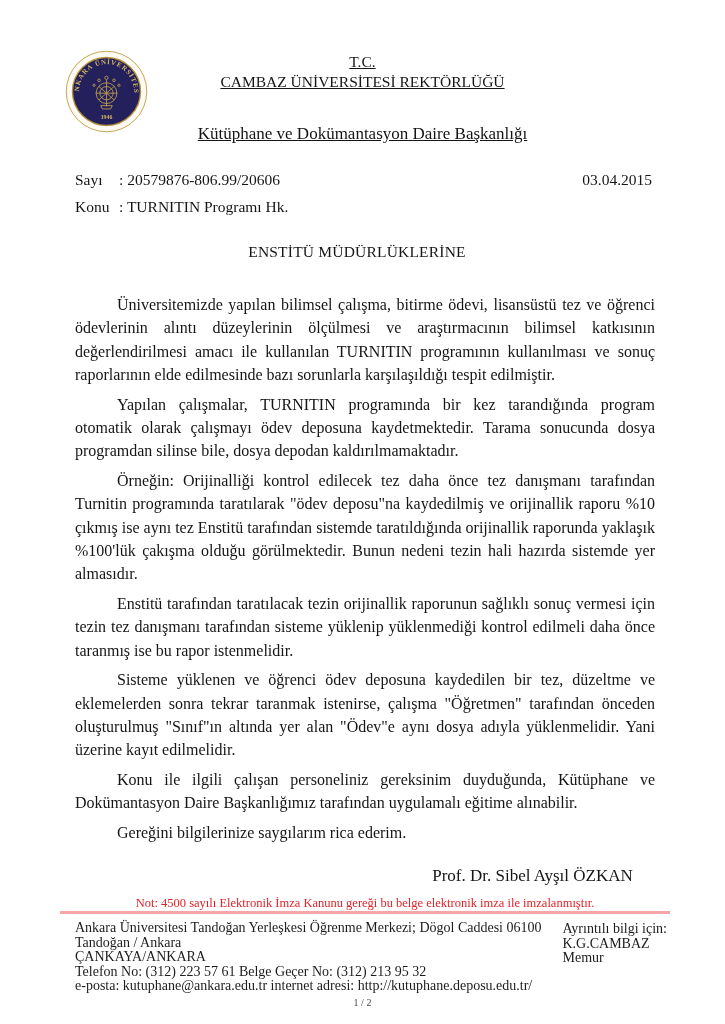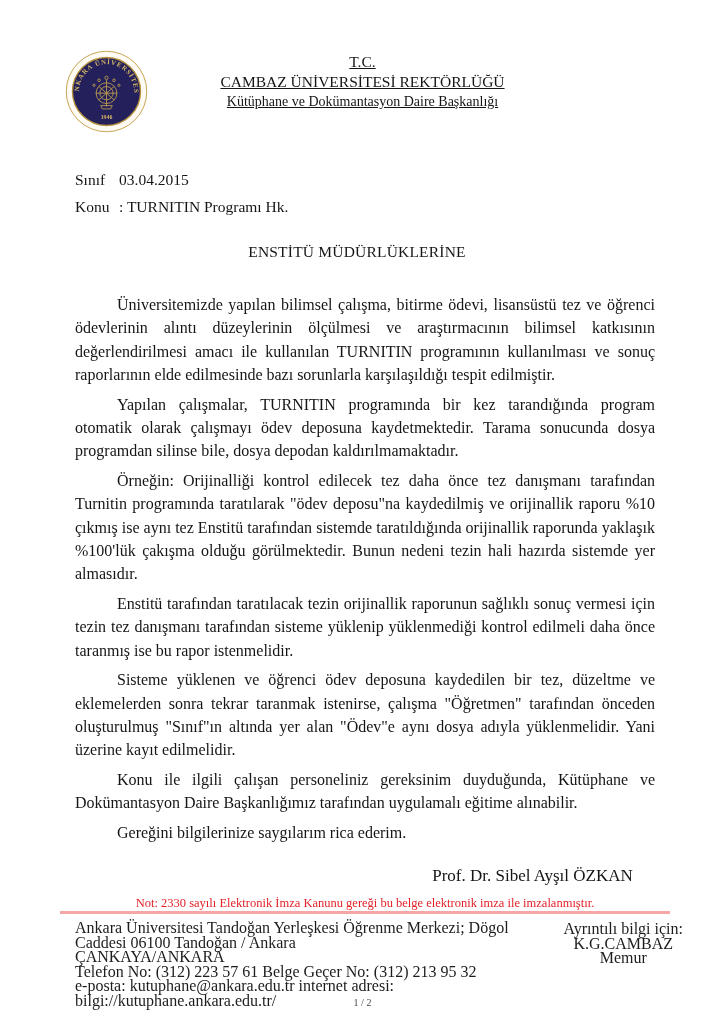--- a/index.html
+++ b/index.html
@@ -17,21 +17,21 @@
   .seal { position:absolute; left:65px; top:50px; width:83px; height:83px; }
   .seal svg { width:100%; height:100%; display:block; }
 
   
   .letterhead {
     position:absolute; top:52px; left:60px; right:60px;
     text-align:center; line-height:20px; font-size:15.5px;text-decoration:underline;
   }
   .letterhead .tc { font-size:15.5px; }
   .letterhead .inst { font-size:15.5px; }
-  .letterhead .dept { font-size:14px; }
+  .letterhead .dept { font-size:17px;margin-top:32px; }
 
   
   .meta { position:absolute; top:171px; left:75px; right:73px; font-size:15.5px; }
   .meta-row { display:flex; margin-bottom:9px; }
   .meta-label { width:44px; flex:0 0 auto; }
   .meta-value { flex:1 1 auto; }
   .meta-date { flex:0 0 auto; }
 
   
   .recipient {
@@ -57,26 +57,26 @@
     position:absolute; top:896px; left:60px; right:55px;
     text-align:center; font-size:12.5px; color:#e32228;
   }
   .pink-rule {
     position:absolute; top:911px; left:60px; right:55px;
     height:3px; background:#f6a6a6;
   }
 
   
   .footer {
-    position:absolute; top:921px; left:75px; right:42px;
+    position:absolute; top:921px; left:75px; right:58px;
     display:flex; justify-content:space-between;
-    font-size:16px; line-height:14.6px; color:#1c1c1c;
+    font-size:14px; line-height:14.6px; color:#1c1c1c;
   }
   .footer-left { width:482px; flex:0 0 auto; }
-  .footer-right { flex:0 0 auto; text-align:center; padding-top:1px; }
+  .footer-right { flex:0 0 auto; padding-top:1px; }
 
   .page-number {
     position:absolute; top:997px; left:0; right:0;
     text-align:center; font-size:10px; color:#4a4a4a;
   }
 </style>
 </head>
 <body>
 
 <div class="page">
@@ -111,21 +111,22 @@
   </div>
 
   <div class="letterhead">
     <div class="tc">T.C.</div>
     <div class="inst">CAMBAZ ÜNİVERSİTESİ REKTÖRLÜĞÜ</div>
     <div class="dept">Kütüphane ve Dokümantasyon Daire Başkanlığı</div>
   </div>
 
   <div class="meta">
     <div class="meta-row">
-      <span class="meta-label">Sınıf</span>
+      <span class="meta-label">Sayı</span>
+      <span class="meta-value">: 20579876-806.99/20606</span>
       <span class="meta-date">03.04.2015</span>
     </div>
     <div class="meta-row">
       <span class="meta-label">Konu</span>
       <span class="meta-value">: TURNITIN Programı Hk.</span>
     </div>
   </div>
 
   <div class="recipient">ENSTİTÜ MÜDÜRLÜKLERİNE</div>
 
@@ -134,29 +135,29 @@
     <p>Yapılan çalışmalar, TURNITIN programında bir kez tarandığında program otomatik olarak çalışmayı ödev deposuna kaydetmektedir. Tarama sonucunda dosya programdan silinse bile, dosya depodan kaldırılmamaktadır.</p>
     <p>Örneğin: Orijinalliği kontrol edilecek tez daha önce tez danışmanı tarafından Turnitin programında taratılarak "ödev deposu"na kaydedilmiş ve orijinallik raporu %10 çıkmış ise aynı tez Enstitü tarafından sistemde taratıldığında orijinallik raporunda yaklaşık %100'lük çakışma olduğu görülmektedir. Bunun nedeni tezin hali hazırda sistemde yer almasıdır.</p>
     <p>Enstitü tarafından taratılacak tezin orijinallik raporunun sağlıklı sonuç vermesi için tezin tez danışmanı tarafından sisteme yüklenip yüklenmediği kontrol edilmeli daha önce taranmış ise bu rapor istenmelidir.</p>
     <p>Sisteme yüklenen ve öğrenci ödev deposuna kaydedilen bir tez,  düzeltme ve eklemelerden sonra tekrar taranmak istenirse,  çalışma "Öğretmen" tarafından önceden oluşturulmuş "Sınıf"ın altında yer alan "Ödev"e aynı dosya adıyla yüklenmelidir. Yani üzerine kayıt edilmelidir.</p>
     <p>Konu ile ilgili çalışan personeliniz gereksinim duyduğunda, Kütüphane ve Dokümantasyon Daire Başkanlığımız tarafından uygulamalı eğitime alınabilir.</p>
     <p>Gereğini bilgilerinize saygılarım rica ederim.</p>
   </div>
 
   <div class="signature">Prof. Dr. Sibel Ayşıl ÖZKAN</div>
 
-  <div class="e-sign-note">Not: 2330 sayılı Elektronik İmza Kanunu gereği bu belge elektronik imza ile imzalanmıştır.</div>
+  <div class="e-sign-note">Not: 4500 sayılı Elektronik İmza Kanunu gereği bu belge elektronik imza ile imzalanmıştır.</div>
   <div class="pink-rule"></div>
 
   <div class="footer">
     <div class="footer-left">
       <div>Ankara Üniversitesi Tandoğan Yerleşkesi Öğrenme Merkezi; Dögol Caddesi 06100 Tandoğan / Ankara</div>
       <div>ÇANKAYA/ANKARA</div>
       <div>Telefon No: (312) 223 57 61 Belge Geçer No: (312) 213 95 32</div>
-      <div>e-posta: kutuphane@ankara.edu.tr internet adresi: bilgi://kutuphane.ankara.edu.tr/</div>
+      <div>e-posta: kutuphane@ankara.edu.tr internet adresi: http://kutuphane.deposu.edu.tr/</div>
     </div>
     <div class="footer-right">
       <div>Ayrıntılı bilgi için:</div>
       <div>K.G.CAMBAZ</div>
       <div>Memur</div>
     </div>
   </div>
 
   <div class="page-number">1 / 2</div>
 

